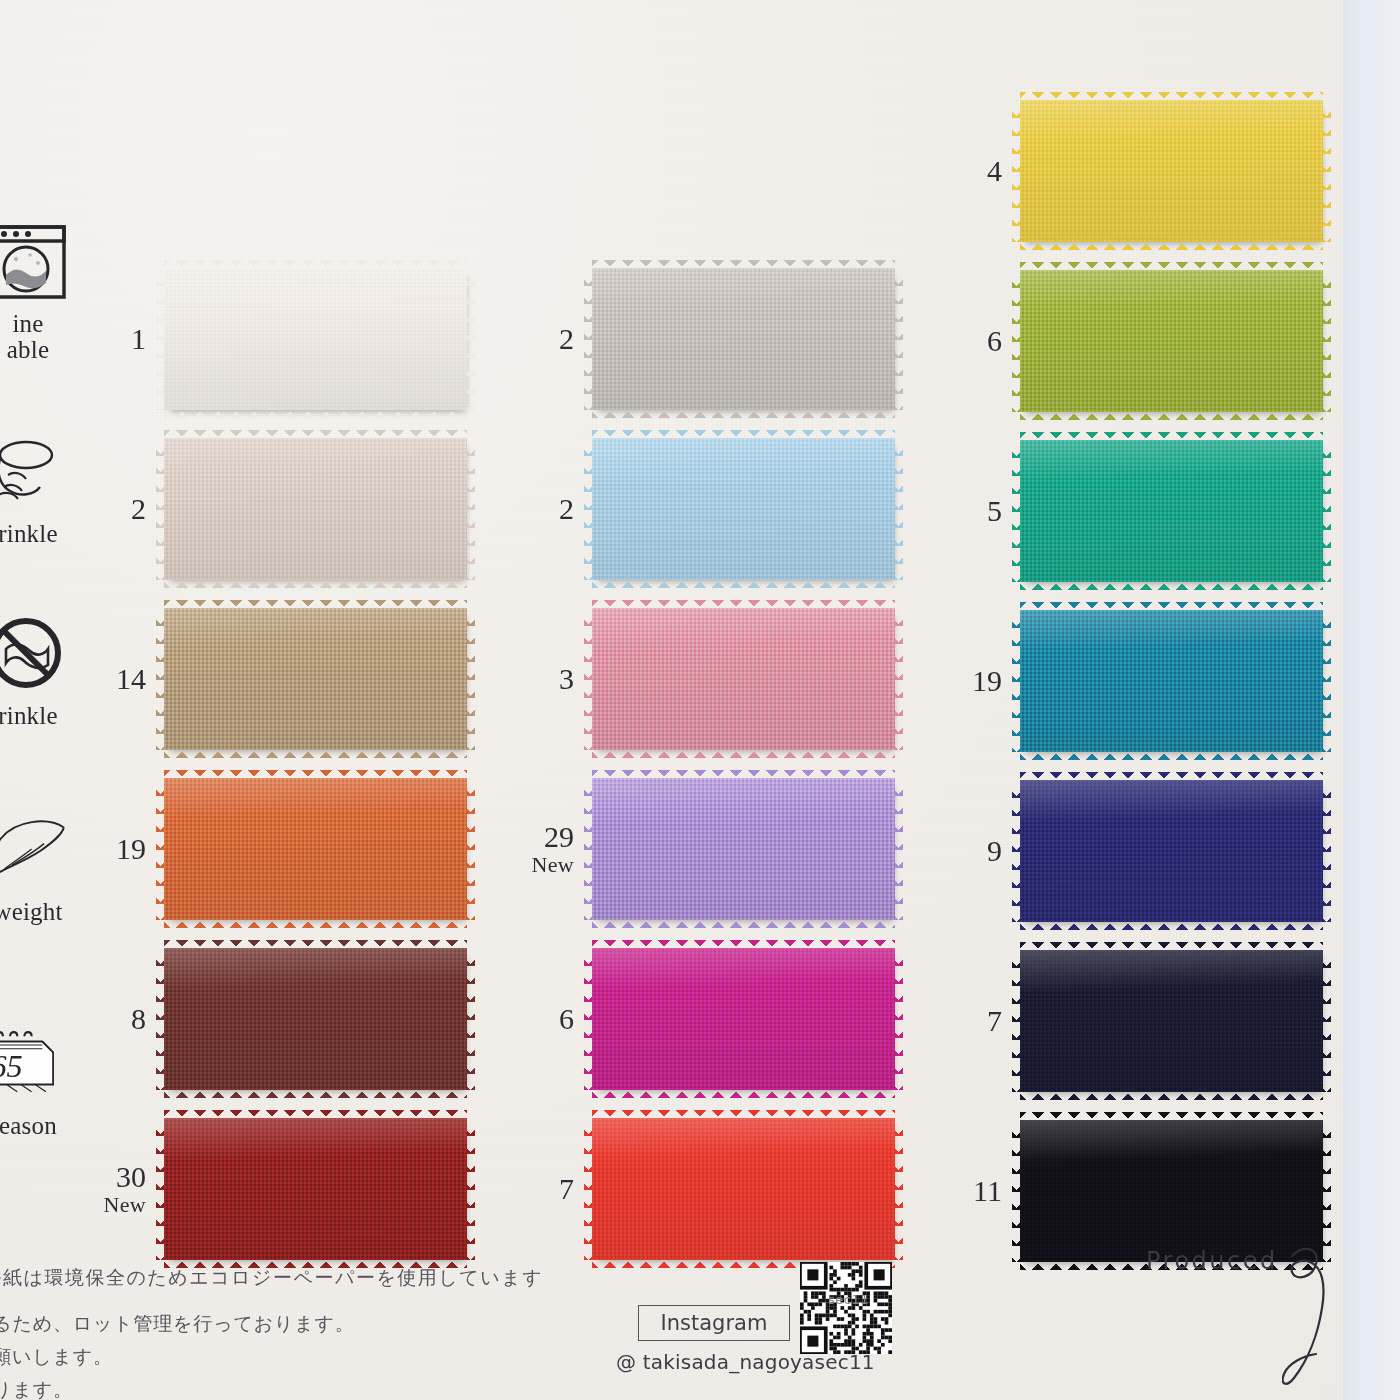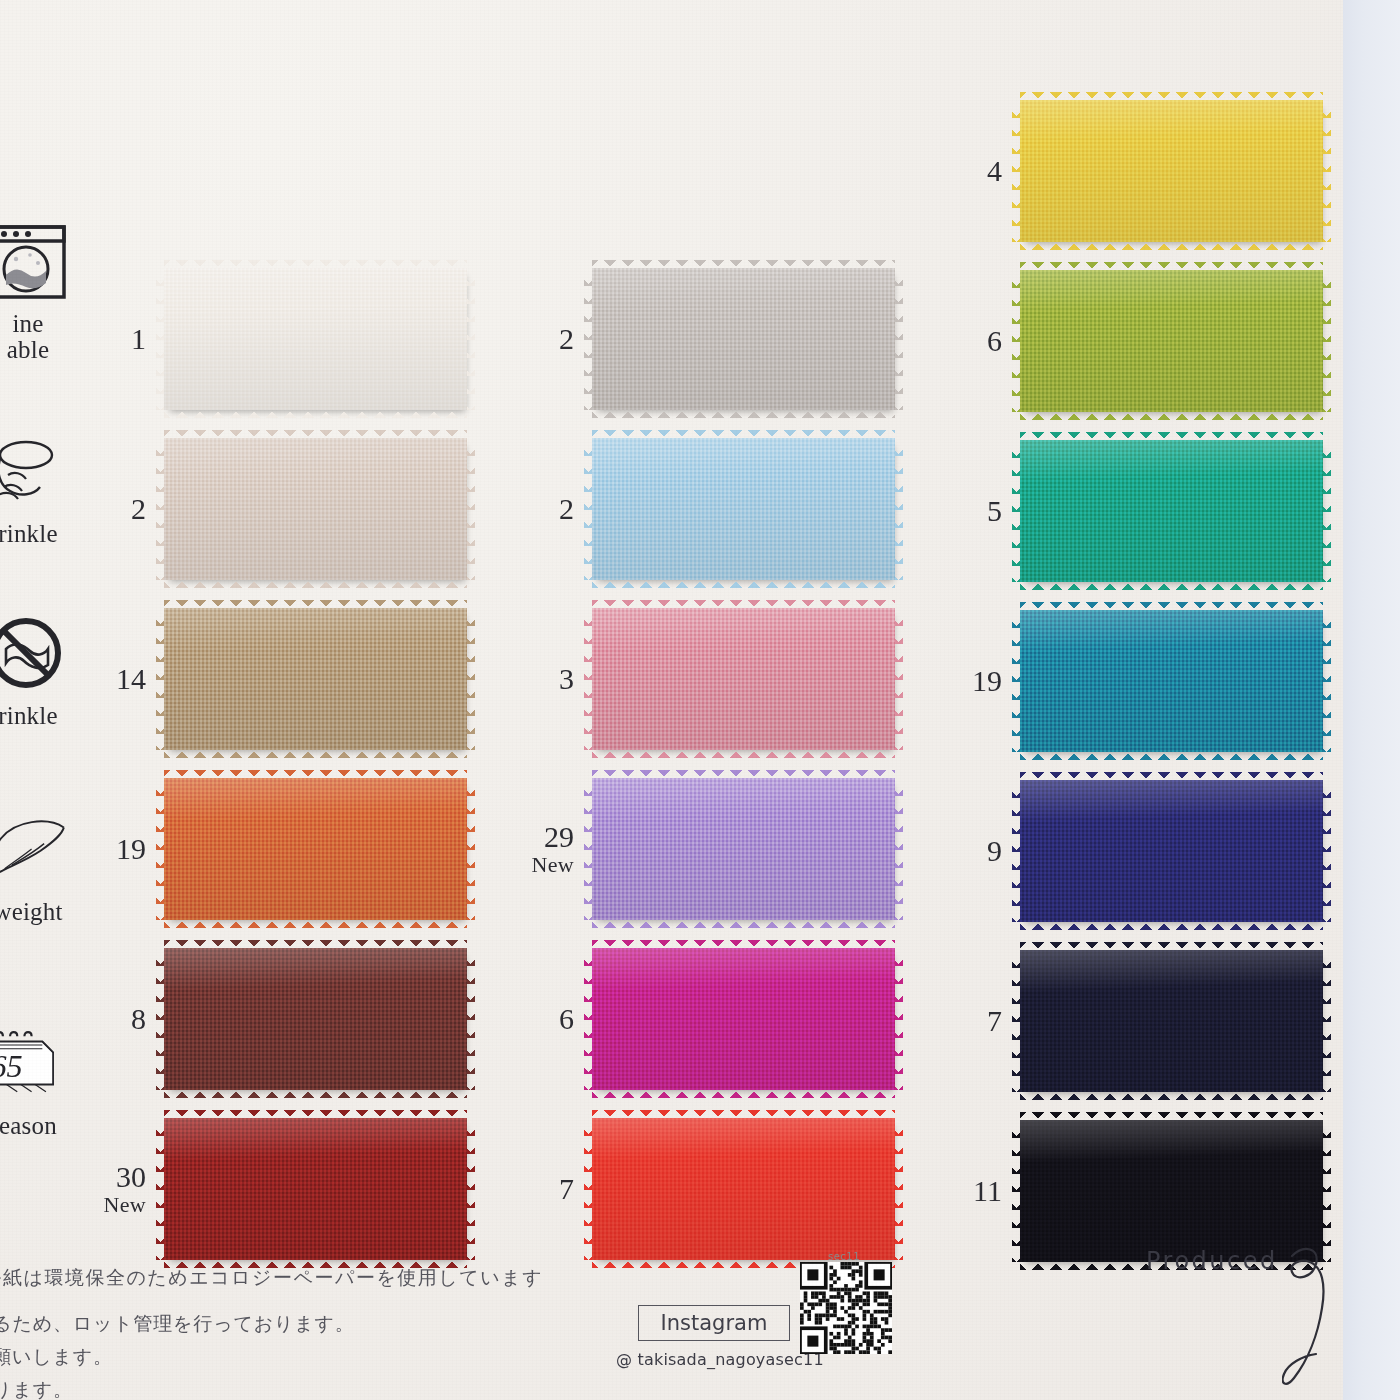--- a/index.html
+++ b/index.html
@@ -91,28 +91,28 @@
     font-family:"DejaVu Sans", sans-serif;letter-spacing:.8px;line-height:1.95;white-space:nowrap;
   }
   #instagram-btn{
     position:absolute;left:638px;top:1305px;
     width:150px;height:34px;border:1.6px solid #55555d;
     display:flex;align-items:center;justify-content:center;
     font-family:"DejaVu Sans", sans-serif;font-size:21px;color:#40404a;
   }
   #instagram-handle{
     position:absolute;left:616px;top:1350px;
-    font-family:"DejaVu Sans", sans-serif;font-size:16px;color:#3c3c46;letter-spacing:.2px;
+    font-family:"DejaVu Sans", sans-serif;font-size:20px;color:#3c3c46;letter-spacing:.2px;
   }
   #qr{
     position:absolute;left:800px;top:1262px;width:92px;height:92px;
     background:#fff;
   }
   #qr-overlay{
-    position:absolute;left:828px;top:1251px;font-size:10px;color:#8a8a8a;
+    position:absolute;left:828px;top:1292px;font-size:13px;color:#8a8a8a;
     font-family:"DejaVu Sans", sans-serif;letter-spacing:.5px;
   }
   #produced-by{
     position:absolute;left:1146px;top:1247px;
     font-family:"DejaVu Sans", sans-serif;font-size:24px;color:#3a3a44;letter-spacing:2.5px;
   }
   #brand-name{
     position:absolute;left:932px;top:1284px;
     font-family:"DejaVu Sans", sans-serif;font-size:35px;color:#25252d;letter-spacing:3.2px;
   }

